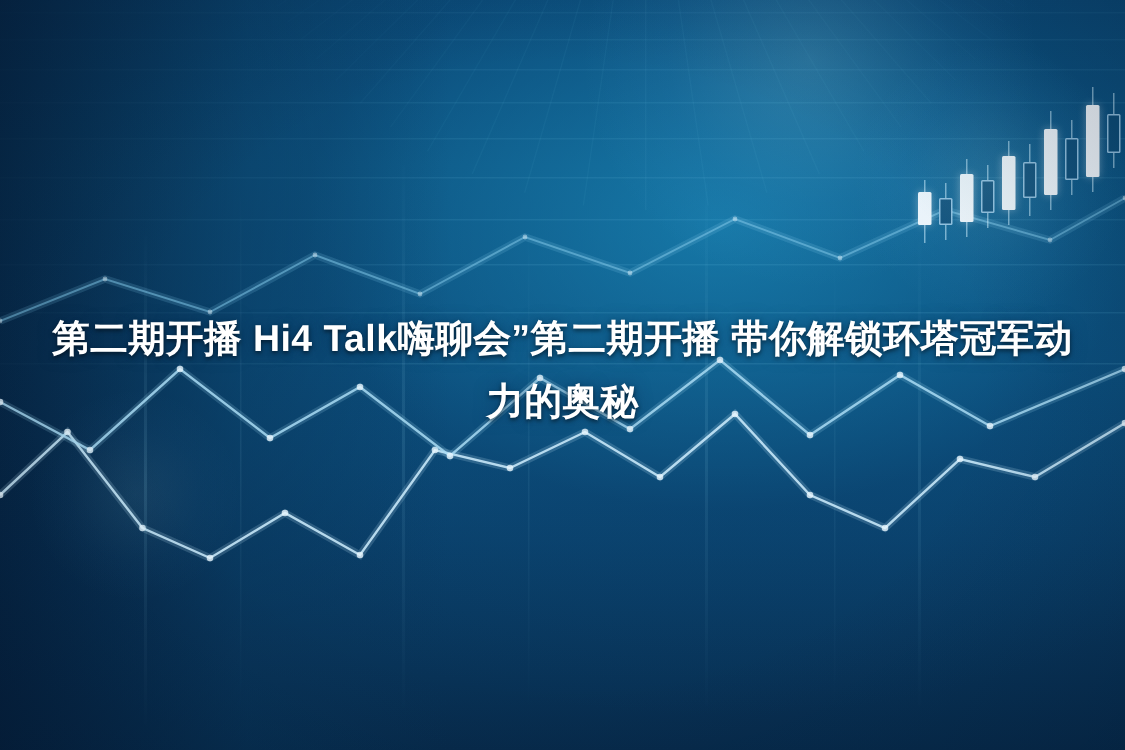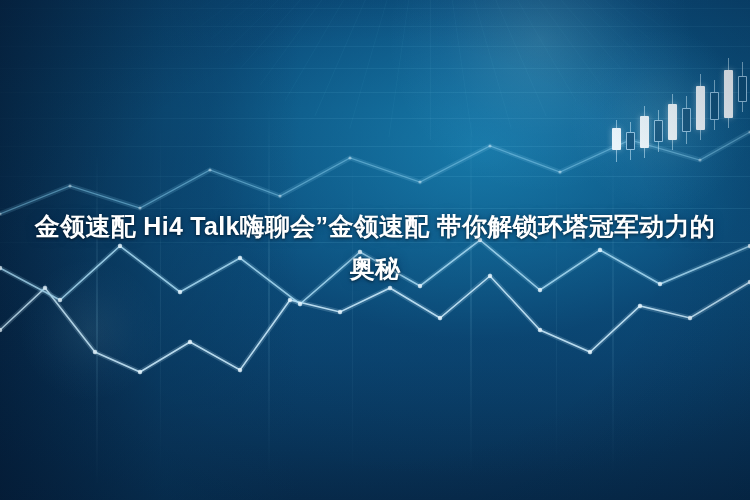--- a/index.html
+++ b/index.html
@@ -252,15 +252,15 @@
       <div class="streak" style="left: 470px; top: 110px; width: 2px; height: 370px; opacity: 0.28;"></div>
       <div class="streak" style="left: 556px; top: 160px; width: 1px; height: 320px; opacity: 0.18;"></div>
       <div class="streak" style="left: 612px; top: 150px; width: 2px; height: 330px; opacity: 0.26;"></div>
       <div class="halo" style="left: 390px; top: -110px; width: 300px; height: 300px; opacity: 0.55;"></div>
       <div class="halo" style="left: 570px; top: 30px; width: 180px; height: 180px; opacity: 0.4;"></div>
       <div class="halo" style="left: 20px; top: 260px; width: 140px; height: 140px; opacity: 0.25;"></div>
     </div>
 
   <div class="bg-vig"></div>
 
-  <div class="headline">金领速配 Hi4 Talk嗨聊会”金领速配 带你解锁环塔冠军动力的奥秘</div>
+  <div class="headline">第二期开播 Hi4 Talk嗨聊会”第二期开播 带你解锁环塔冠军动力的奥秘</div>
 
 </div>
 
 </body></html>

